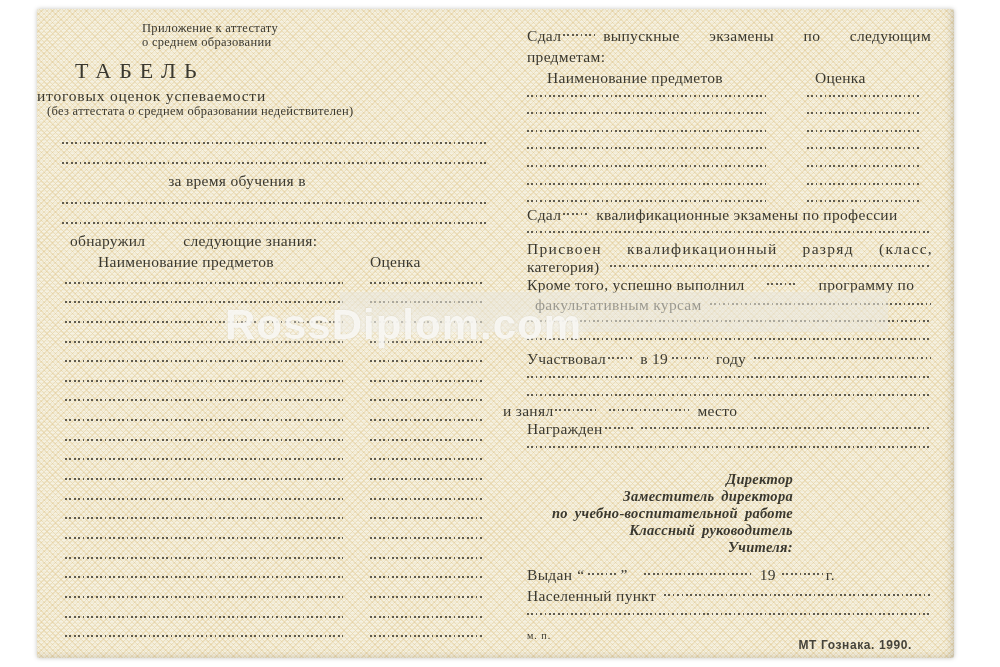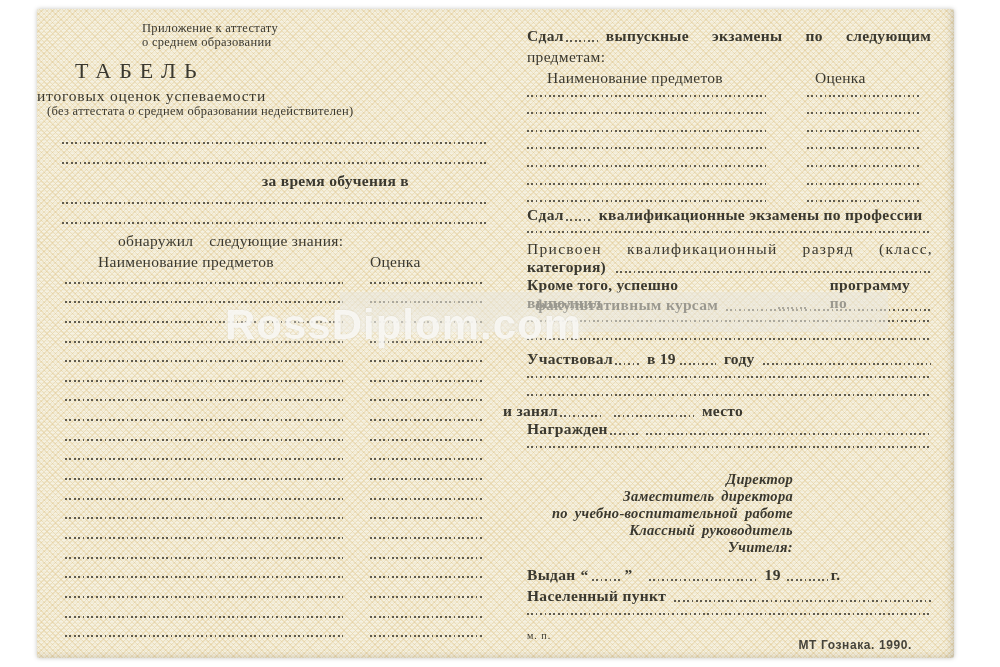--- a/index.html
+++ b/index.html
@@ -17,38 +17,38 @@
       repeating-linear-gradient(0deg, rgba(255,255,255,0.30) 0 1px, rgba(0,0,0,0) 1px 3px);
     box-shadow:0 0 4px rgba(90,85,70,0.35), inset -7px 0 9px -6px rgba(120,110,90,0.35), inset 0 -6px 8px -6px rgba(120,110,90,0.3);
     border-radius:2px;
   }
   .dotline,.dots{
     height:2px;
     background-image:repeating-linear-gradient(90deg,#5f5b4e 0 1.7px, transparent 1.7px 4.4px);
   }
   .dotline{position:absolute;}
   .dots{display:inline-block;}
-  .flexrow{display:flex;align-items:flex-end;font-weight:bold;}
+  .flexrow{display:flex;align-items:center;}
   .flexrow .fill{flex:1;margin-bottom:3px;}
   .flexrow .seg{margin-bottom:3px;}
   .t15{font-size:15.5px;line-height:18px;letter-spacing:0.3px;}
   .t12{font-size:12.5px;line-height:14px;letter-spacing:0.3px;}
   .center{}
   .justify{text-align:justify;text-align-last:justify;}
   
   #annex{left:105px;top:12px;width:154px;}
   #title{left:30px;top:49px;width:420px;font-weight:normal;font-size:22px;letter-spacing:8px;text-indent:8px;}
   #subtitle{left:0px;top:78px;width:420px;letter-spacing:0.8px;}
   #note{left:10px;top:95px;width:420px;}
   #lnA{left:25px;top:133px;width:427px;}
   #lnB{left:25px;top:153px;width:427px;}
   #study{left:28px;top:163px;width:344px;flex-direction:column;}
   #lnC{left:25px;top:193px;width:427px;}
   #lnD{left:25px;top:213px;width:427px;}
-  #found{left:33px;top:223px;display:flex;gap:16px;margin-left:48px;}
+  #found{left:33px;top:223px;display:flex;gap:38px;}
   #lheadSubj{left:61px;top:244px;width:212px;}
   #lheadGrade{left:333px;top:244px;width:115px;}
   #ltable{left:25px;top:257px;width:425px;}
   .lrow{height:19.65px;position:relative;}
   .lrow .ds{position:absolute;left:3px;bottom:2px;width:278px;}
   .lrow .dg{position:absolute;left:308px;bottom:2px;width:114px;}
   
   #rpassed1{left:490px;top:18px;width:404px;}
   #rpassed1 .jrest{display:block;flex:1;margin-left:8px;}
   #rpassed2{left:490px;top:39px;}

